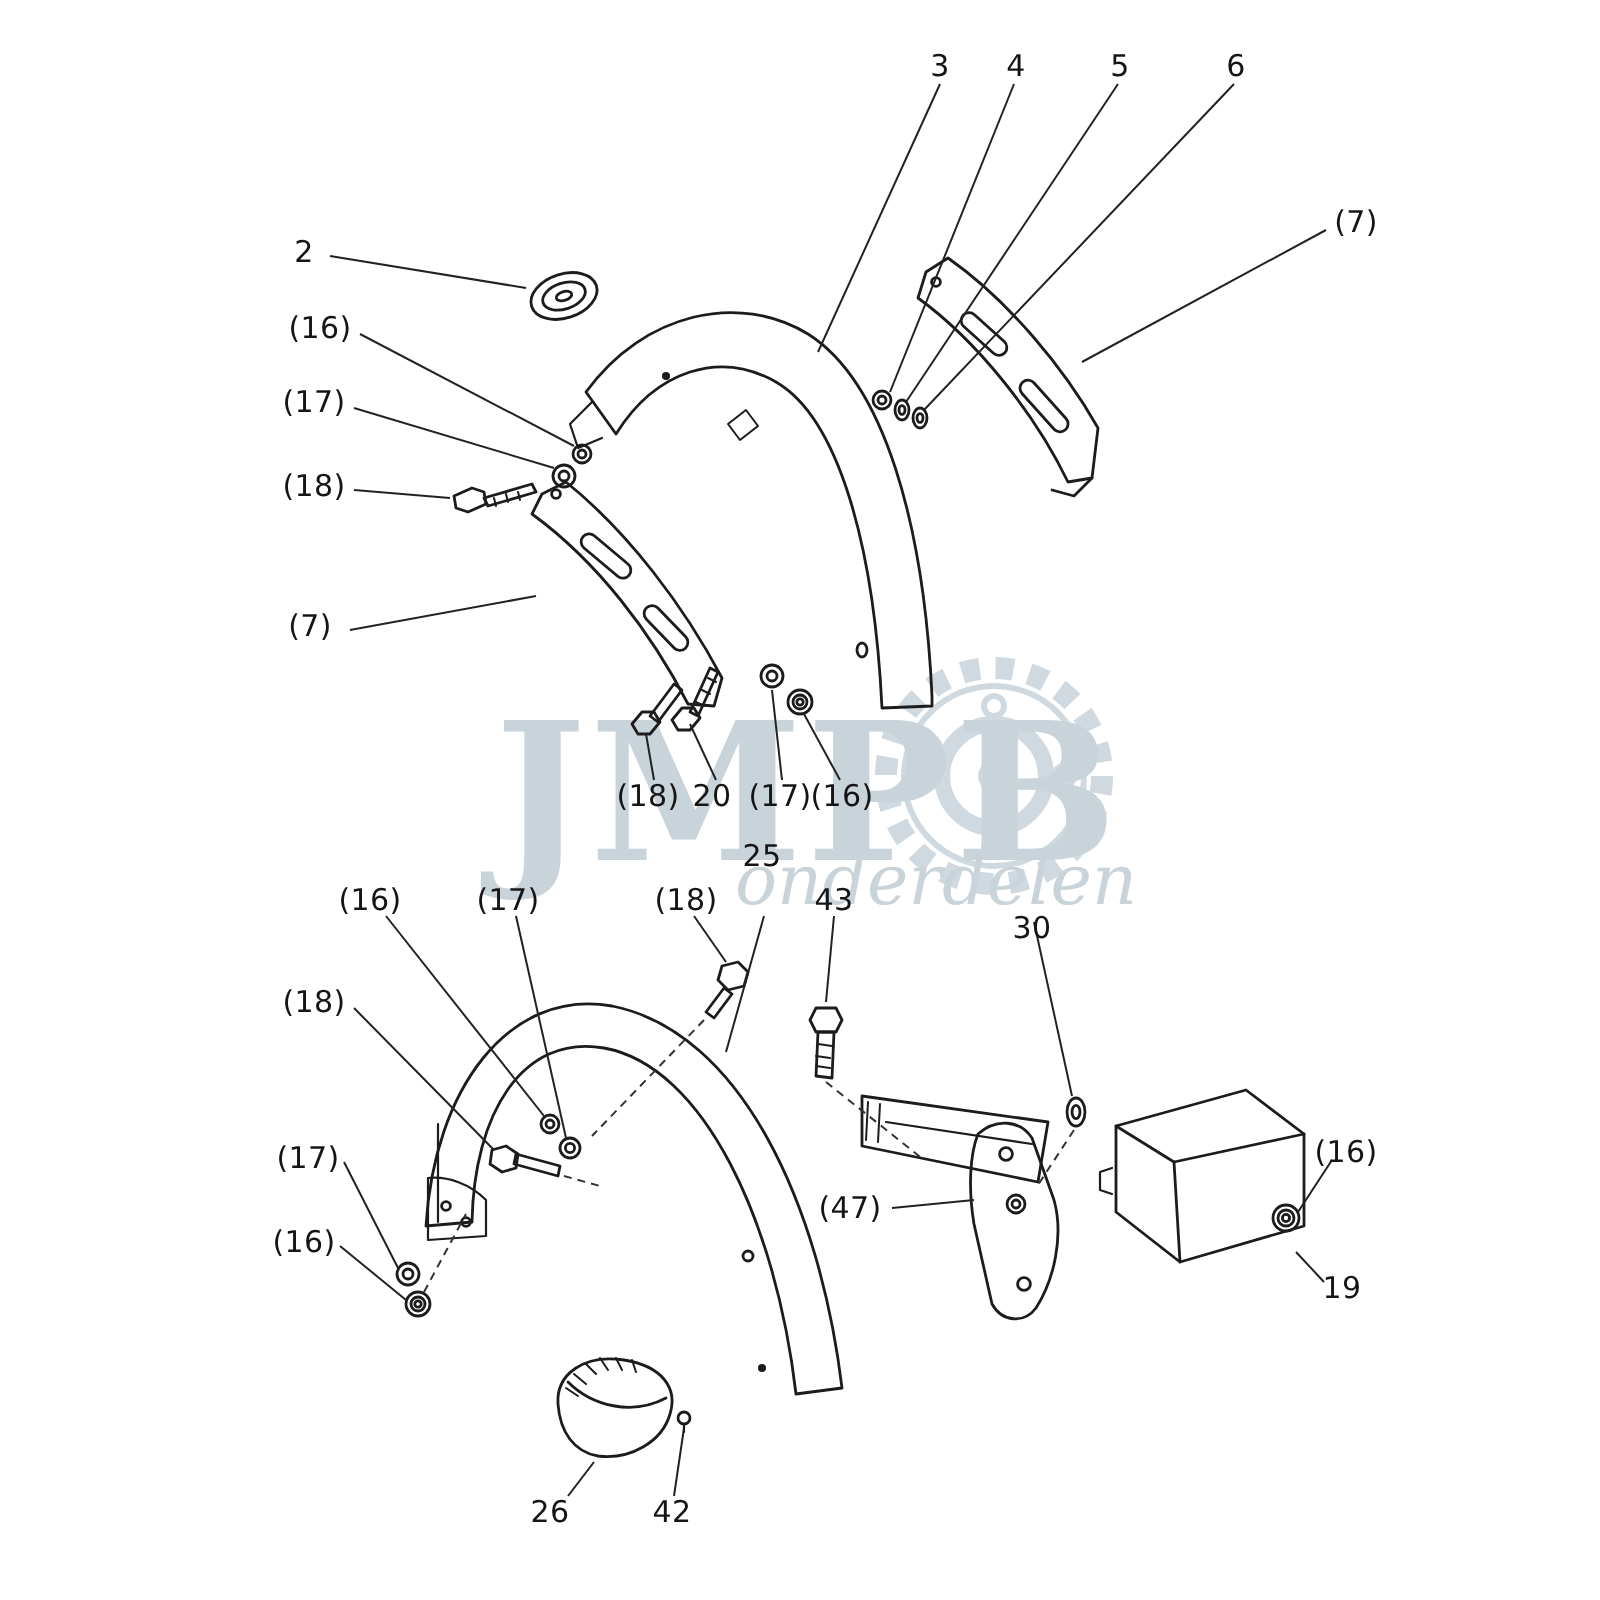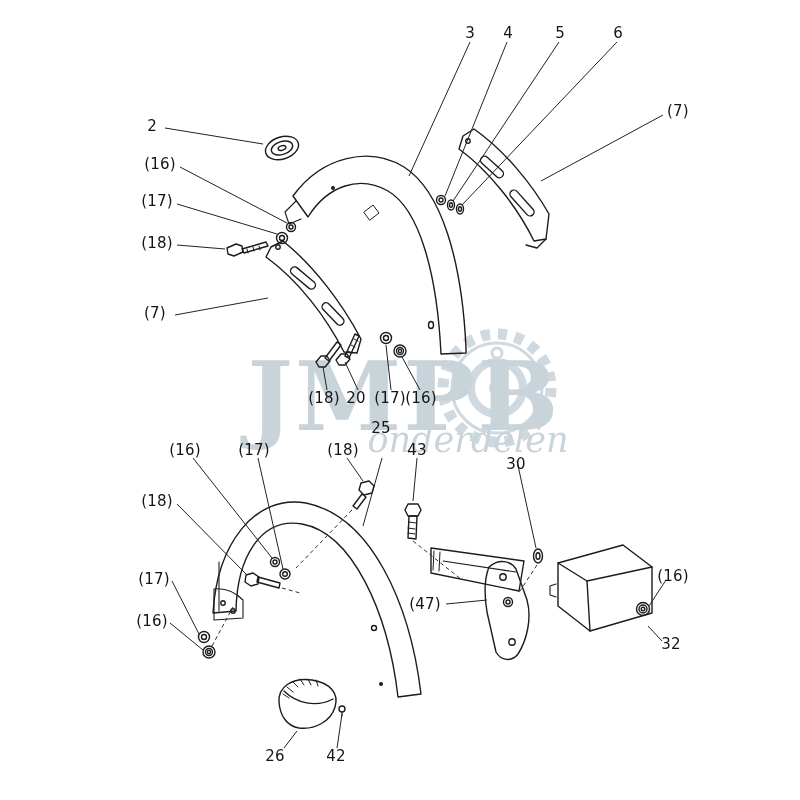--- a/index.html
+++ b/index.html
@@ -266,16 +266,16 @@
   <div class="lbl" style="left:254px;top:450px">(17)</div>
   <div class="lbl" style="left:343px;top:450px">(18)</div>
   <div class="lbl" style="left:381px;top:428px">25</div>
   <div class="lbl" style="left:417px;top:450px">43</div>
   <div class="lbl" style="left:516px;top:464px">30</div>
   <div class="lbl" style="left:157px;top:501px">(18)</div>
   <div class="lbl" style="left:154px;top:579px">(17)</div>
   <div class="lbl" style="left:152px;top:621px">(16)</div>
   <div class="lbl" style="left:425px;top:604px">(47)</div>
   <div class="lbl" style="left:673px;top:576px">(16)</div>
-  <div class="lbl" style="left:671px;top:644px">32</div>
+  <div class="lbl" style="left:671px;top:644px">19</div>
   <div class="lbl" style="left:275px;top:756px">26</div>
   <div class="lbl" style="left:336px;top:756px">42</div>
 </div>
 
 </body></html>

